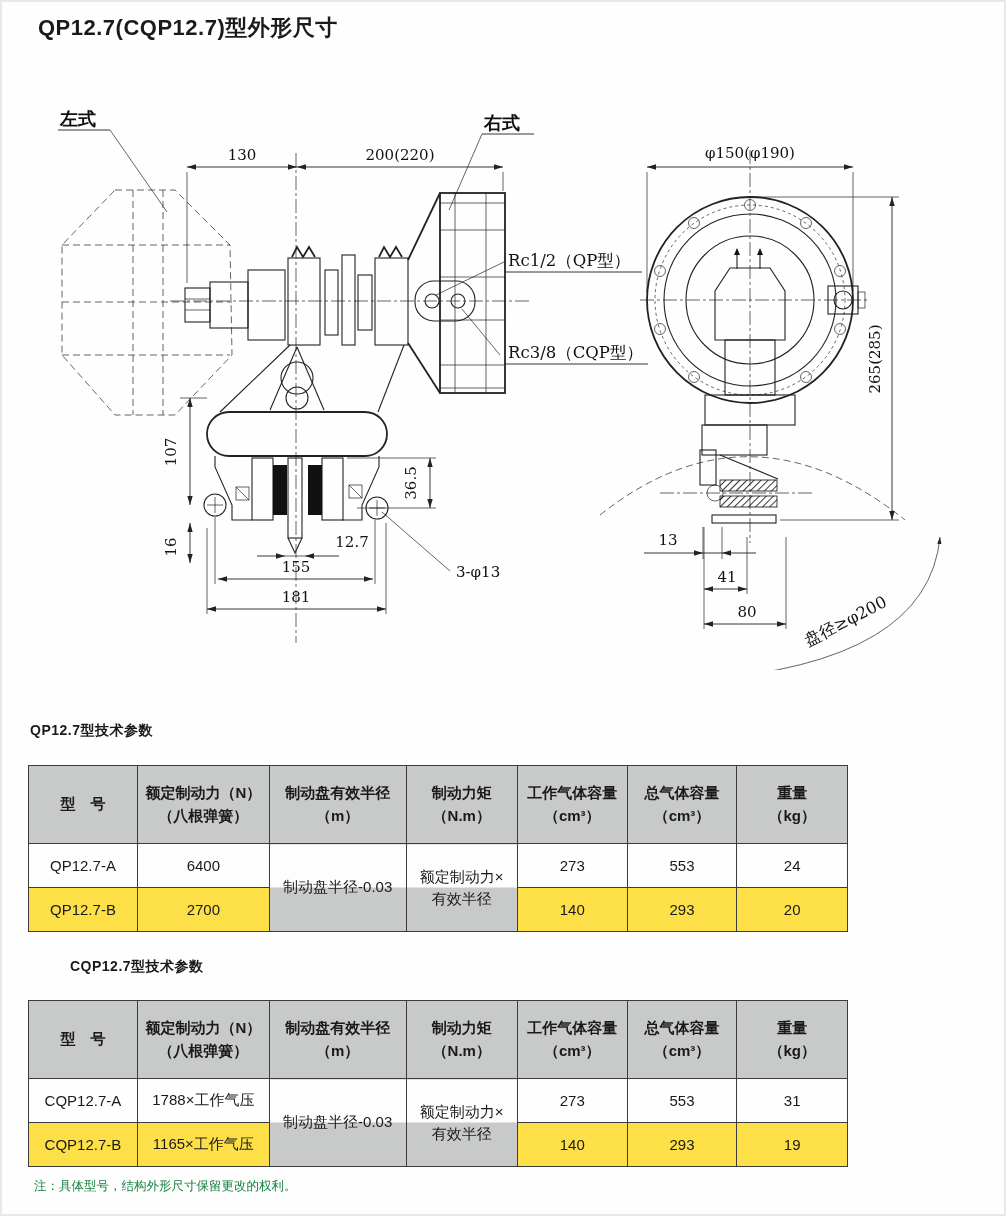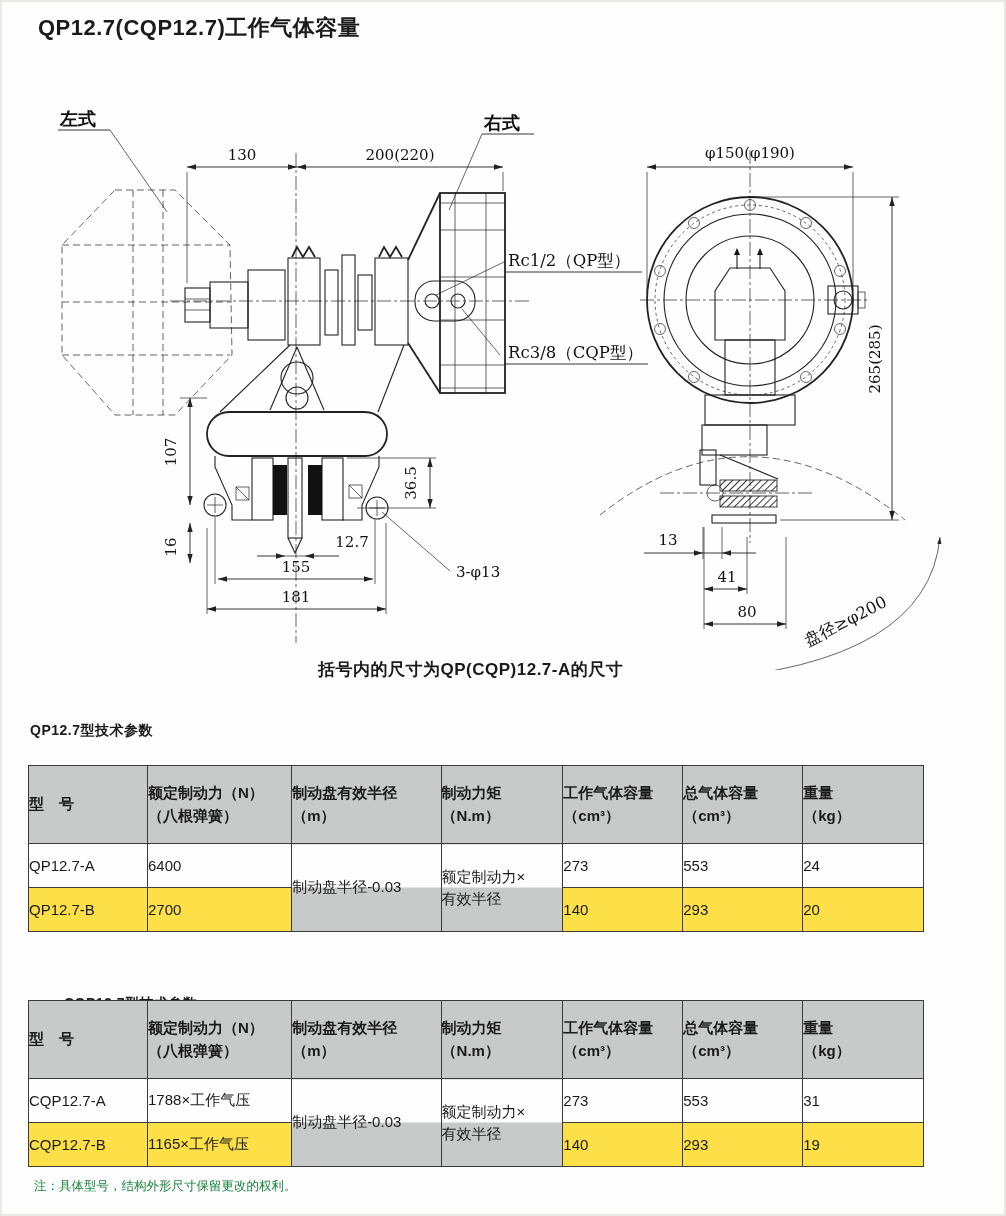--- a/index.html
+++ b/index.html
@@ -4,23 +4,23 @@
 <style>
   html,body { margin:0; padding:0; background:#fff; }
   .page { position:relative; width:1006px; height:1216px; background:#fefefe;
           font-family:"Liberation Sans", sans-serif; color:#1a1a1a; overflow:hidden;
           box-shadow: inset 0 0 0 2px #e8e8e5; }
   .doc-title { position:absolute; left:38px; top:13px; margin:0; font-size:22px; font-weight:bold; letter-spacing:.5px; }
   svg.drawing { position:absolute; left:0; top:95px; }
   .caption { position:absolute; left:318px; top:658px; font-size:17px; font-weight:bold; letter-spacing:.5px; }
   .tbl-title { position:absolute; margin:0; font-size:14px; font-weight:bold; letter-spacing:.5px; }
   .tbl-title.t1 { left:30px; top:722px; }
-  .tbl-title.t2 { left:64px; top:958px;margin-top:37px; }
-  table.spec { position:absolute; left:28px; width:896px; border-collapse:collapse; table-layout:fixed;
-               text-align:left; font-size:15px; }
+  .tbl-title.t2 { left:70px; top:958px; }
+  table.spec { position:absolute; left:28px; width:820px; border-collapse:collapse; table-layout:fixed;
+               text-align:center; font-size:15px; }
   table.spec.t1 { top:765px; }
   table.spec.t2 { top:1000px; }
   table.spec th, table.spec td { border:1.6px solid #3b3b3b; padding:0; vertical-align:middle; }
   table.spec thead tr { height:78px; background:#c8c9c9; }
   table.spec tbody tr { height:44px; }
   table.spec tr.row-b td { background:#fde047; }
   table.spec th { font-weight:bold; font-size:15px; }
   table.spec th div { line-height:1.5; }
   td.span-cell { background:linear-gradient(180deg,#fdfdfd 50%, #c8c9c9 50%) !important; }
   td.span-cell div { line-height:1.45; }
@@ -37,21 +37,21 @@
   .blk  { fill:#111; stroke:none; }
   text.dtxt { font-family:"DejaVu Serif", serif; font-size:15px; fill:#111; }
   text.lbl  { font-family:"Liberation Sans", sans-serif; font-weight:bold; font-size:18px; fill:#111; }
   text.rc   { font-family:"DejaVu Serif", serif; font-size:16.5px; fill:#111; }
 </style>
 </head>
 <body>
 
 <div class="page">
 
-  <h1 class="doc-title">QP12.7(CQP12.7)工作气体容量</h1>
+  <h1 class="doc-title">QP12.7(CQP12.7)型外形尺寸</h1>
 
   <svg class="drawing" width="1006" height="575" viewBox="0 0 1006 575" xmlns="http://www.w3.org/2000/svg">
     <defs>
       <marker id="ae" markerWidth="11" markerHeight="8" refX="10" refY="4" orient="auto">
         <path d="M0,1 L10,4 L0,7 z" fill="#222"></path>
       </marker>
       <marker id="as" markerWidth="11" markerHeight="8" refX="1" refY="4" orient="auto">
         <path d="M11,1 L1,4 L11,7 z" fill="#222"></path>
       </marker>
       <pattern id="hat" width="5" height="5" patternUnits="userSpaceOnUse" patternTransform="rotate(45)">
@@ -259,21 +259,20 @@
       <line class="thin" x1="747" y1="442" x2="747" y2="499"></line>
       <text class="dtxt" x="727" y="487" text-anchor="middle">41</text>
 
       <line class="dim" x1="704" y1="529" x2="786" y2="529" marker-start="url(#as)" marker-end="url(#ae)"></line>
       <line class="thin" x1="704" y1="432" x2="704" y2="534"></line>
       <line class="thin" x1="786" y1="442" x2="786" y2="534"></line>
       <text class="dtxt" x="747" y="522" text-anchor="middle">80</text>
     </g>
   </svg>
 
-  <div class="caption">括号内的尺寸为QP(CQP)12.7-A的尺寸</div>
 
   <h2 class="tbl-title t1">QP12.7型技术参数</h2>
   <table class="spec t1">
     <colgroup>
       <col style="width:13.3%">
         <col style="width:16.1%">
         <col style="width:16.7%">
         <col style="width:13.6%">
       <col style="width:13.4%">
         <col style="width:13.4%">

